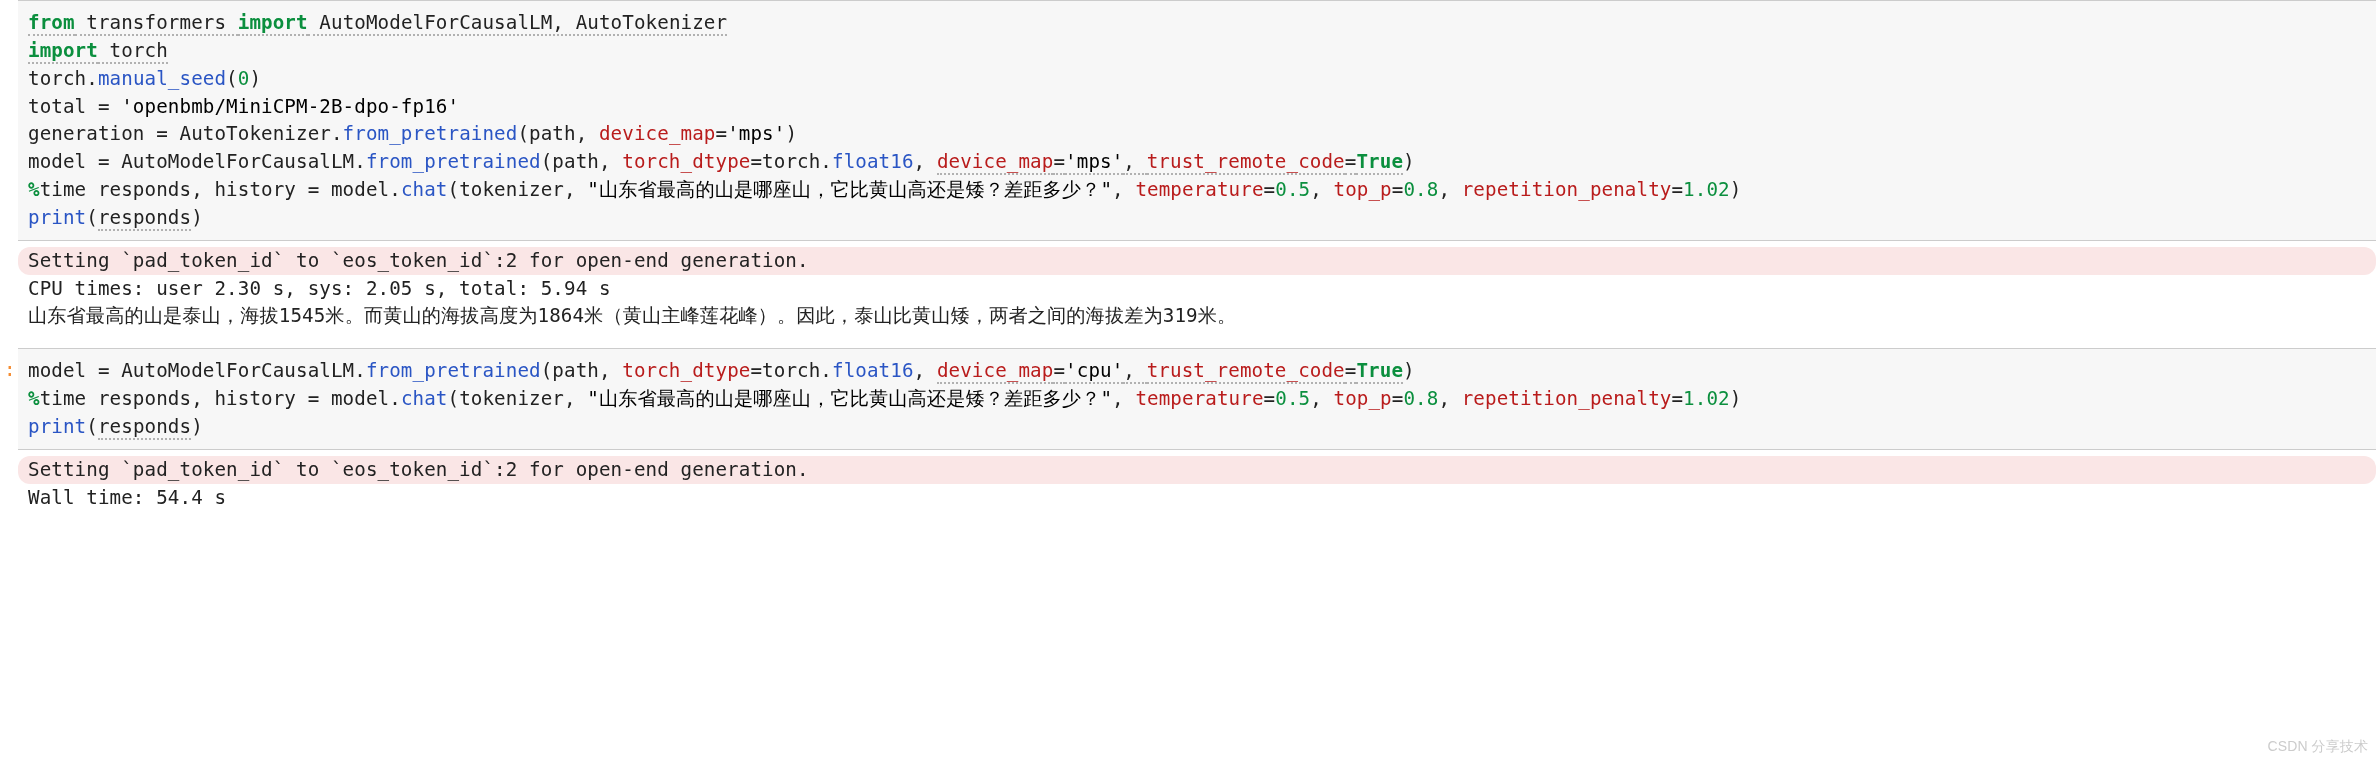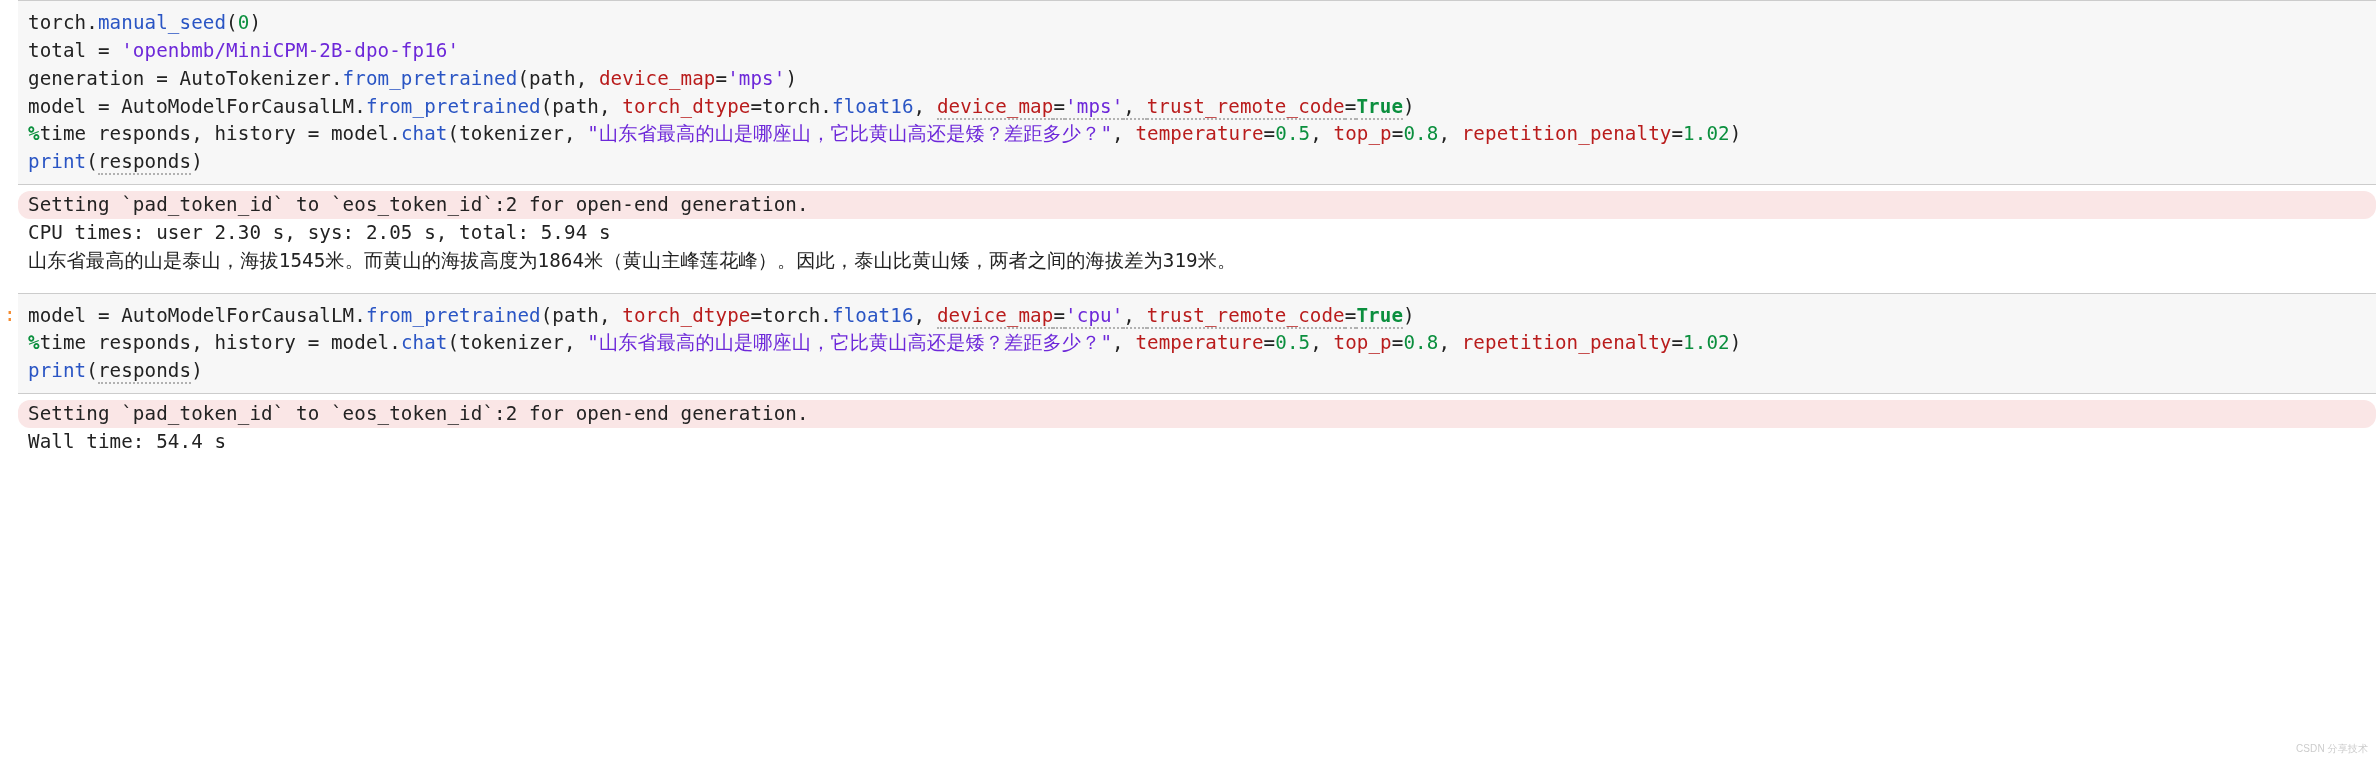--- a/index.html
+++ b/index.html
@@ -40,47 +40,49 @@
   }
   .code-line {
     white-space: pre;
     display: block;
   }
   
   .k  { color: #0b8f3e; font-weight: 600; } 
   .kb { color: #0b8f3e; font-weight: 600; } 
   .nm { color: #222222; }                   
   .fn { color: #2a55c4; }                   
-  .st { color: #6d28d9; }                   
+  .st { color: #000000; }                   
   .nu { color: #0b8f3e; }                   
   .na { color: #b91c1c; }                    
   .mg { color: #0b8f3e; font-weight: 600; }  
   .dotted { border-bottom: 2px dotted rgba(120,120,120,0.55); padding-bottom: 0px; }
   .mspace { margin-top: 10px; }
   .wm {
     position: fixed;
     bottom: 2px;
     right: 8px;
-    font-size: 10px;
+    font-size: 14px;
     color: #cccccc;
     font-family: sans-serif;
   }
   .prompt-colon {
     position: absolute;
     left: 4px;
     top: 8px;
     color: #f58b2f;
     font-weight: 500;
   }
 </style>
 </head>
 <body>
 
 <div class="cell">
   <div class="input-area">
+    <span class="code-line"><span class="k dotted">from</span><span class="nm dotted"> transformers </span><span class="k dotted">import</span><span class="nm dotted"> AutoModelForCausalLM, AutoTokenizer</span></span>
+    <span class="code-line"><span class="k dotted">import</span><span class="nm dotted"> torch</span></span>
     <span class="code-line"><span class="nm">torch.</span><span class="fn">manual_seed</span><span class="nm">(</span><span class="nu">0</span><span class="nm">)</span></span>
     <span class="code-line"><span class="nm">total = </span><span class="st">'openbmb/MiniCPM-2B-dpo-fp16'</span></span>
     <span class="code-line"><span class="nm">generation = AutoTokenizer.</span><span class="fn">from_pretrained</span><span class="nm">(path, </span><span class="na">device_map</span><span class="nm">=</span><span class="st">'mps'</span><span class="nm">)</span></span>
     <span class="code-line"><span class="nm">model = AutoModelForCausalLM.</span><span class="fn">from_pretrained</span><span class="nm">(path, </span><span class="na">torch_dtype</span><span class="nm">=torch.</span><span class="fn">float16</span><span class="nm">, </span><span class="na dotted">device_map</span><span class="nm dotted">=</span><span class="st dotted">'mps'</span><span class="nm dotted">, </span><span class="na dotted">trust_remote_code</span><span class="nm dotted">=</span><span class="kb dotted">True</span><span class="nm">)</span></span>
     <span class="code-line"><span class="mg">%</span><span class="nm">time responds, history = model.</span><span class="fn">chat</span><span class="nm">(tokenizer, </span><span class="st">"山东省最高的山是哪座山，它比黄山高还是矮？差距多少？"</span><span class="nm">, </span><span class="na">temperature</span><span class="nm">=</span><span class="nu">0.5</span><span class="nm">, </span><span class="na">top_p</span><span class="nm">=</span><span class="nu">0.8</span><span class="nm">, </span><span class="na">repetition_penalty</span><span class="nm">=</span><span class="nu">1.02</span><span class="nm">)</span></span>
     <span class="code-line"><span class="fn">print</span><span class="nm">(</span><span class="nm dotted">responds</span><span class="nm">)</span></span>
   </div>
 </div>
 
 <div class="cell">

